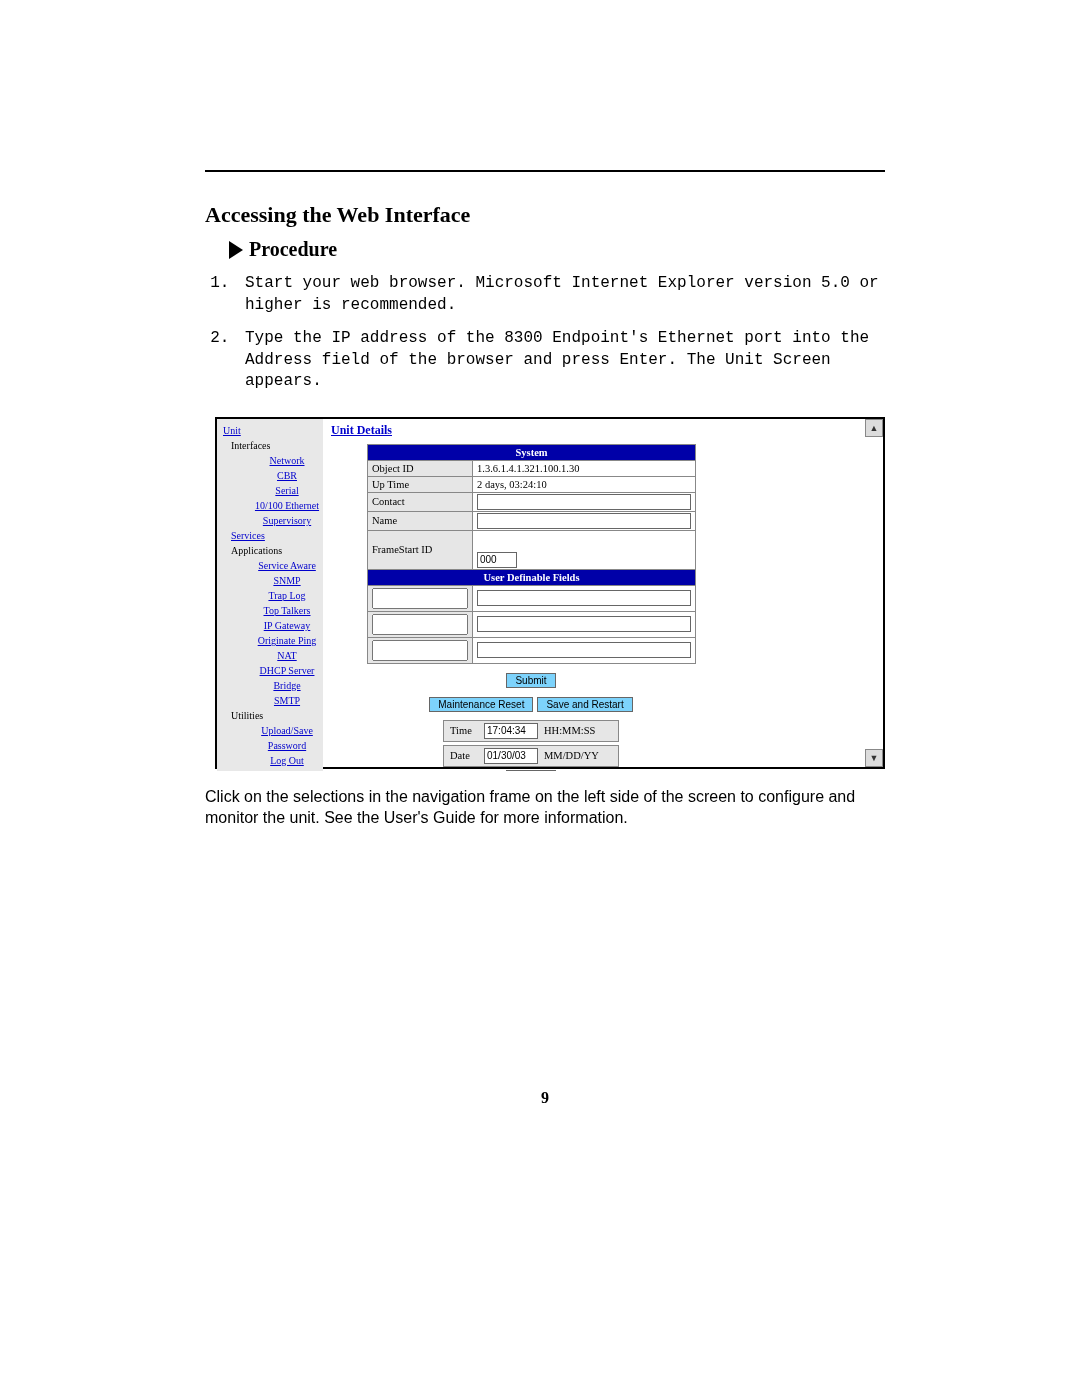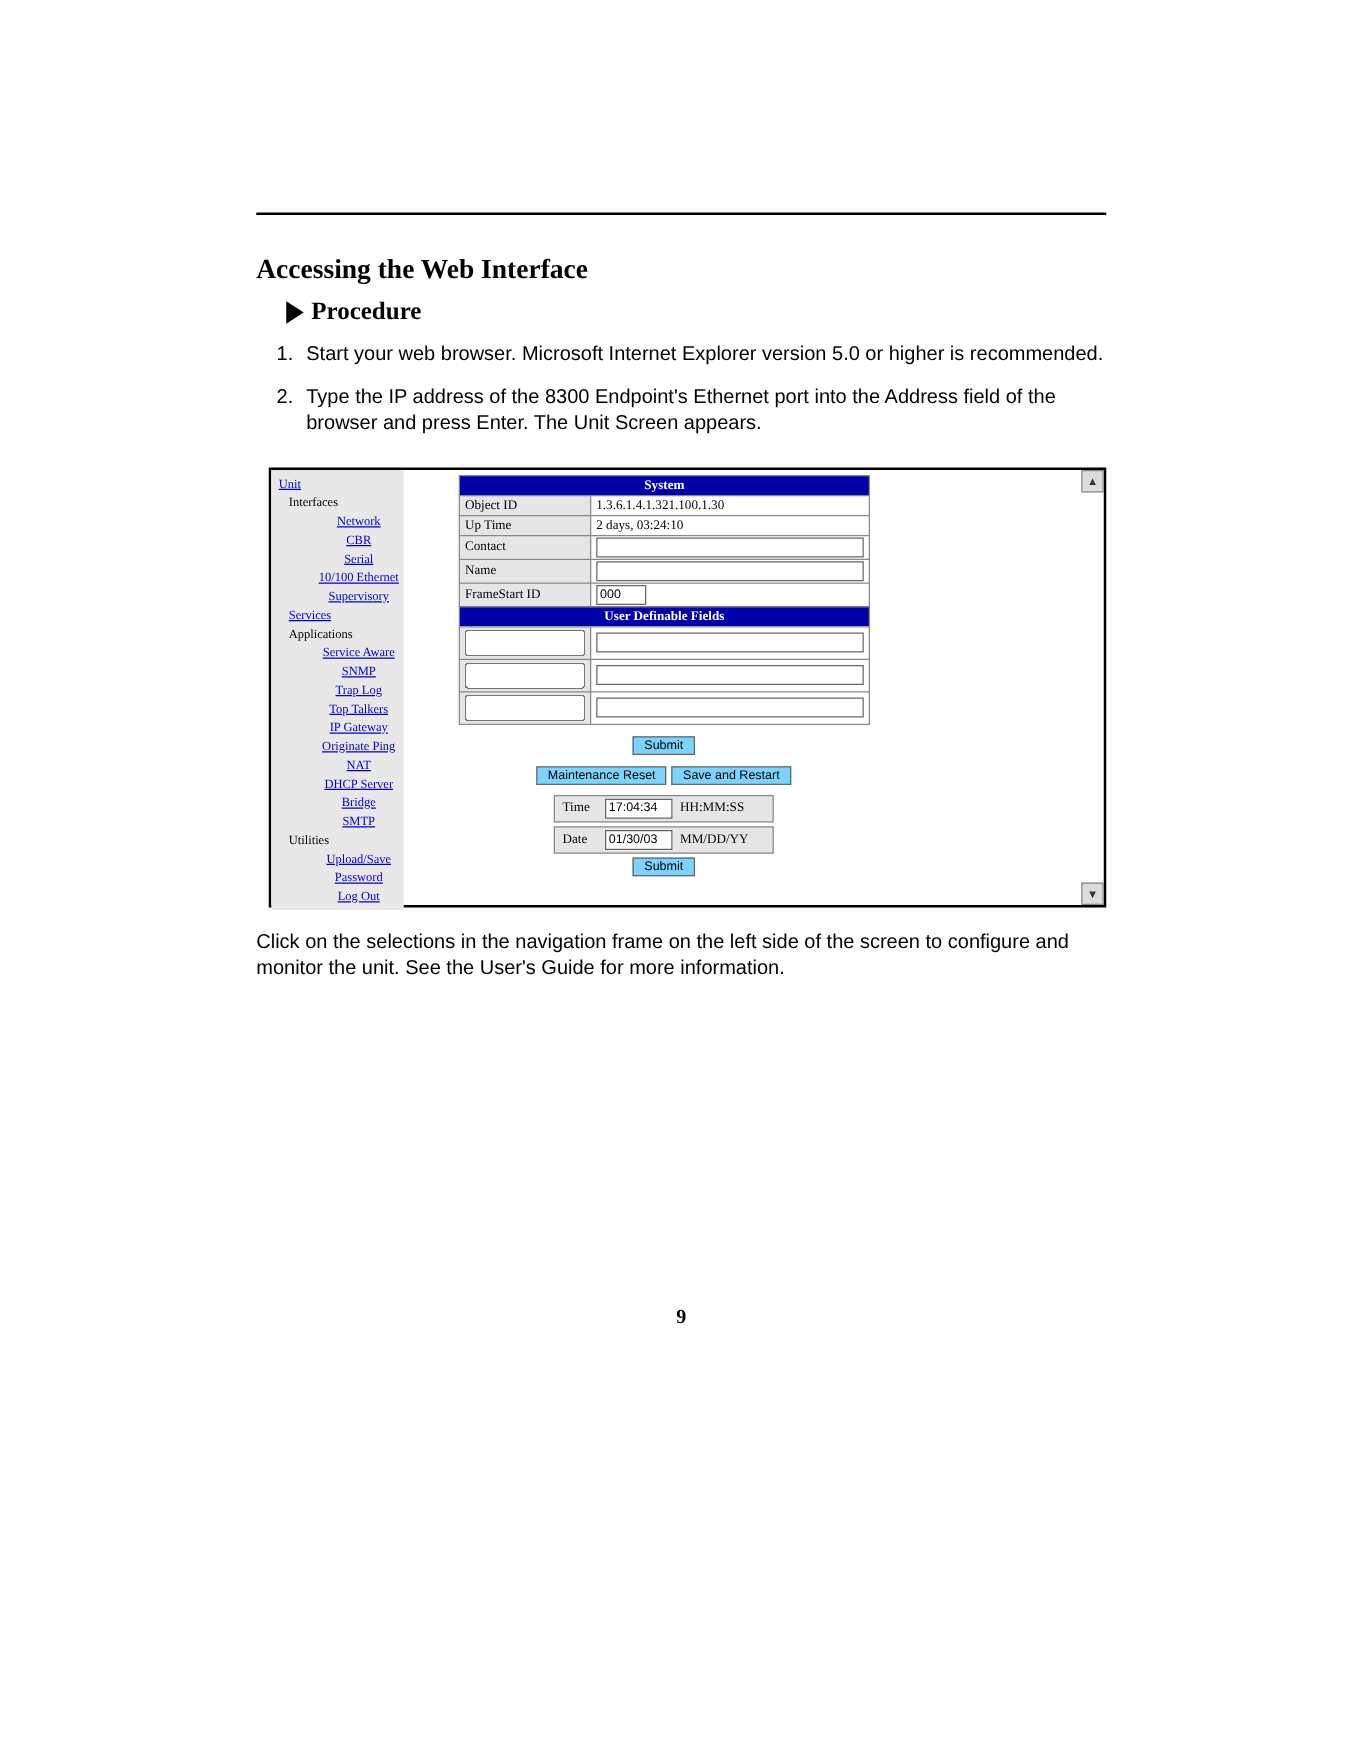--- a/index.html
+++ b/index.html
@@ -42,21 +42,21 @@
     border-bottom: 9px solid transparent;
     border-left: 14px solid #000;
   }
   .proc-title {
     font-size: 20px;
     font-weight: bold;
   }
   ol.steps {
     margin: 0 0 24px 34px;
     padding: 0;
-    font-family: Liberation Sans, sans-serif;
+    font-family: Liberation Mono, monospace;
     font-size: 16px;
     line-height: 1.35;
   }
   ol.steps li {
     margin: 0 0 12px 0;
     padding-left: 6px;
   }
 
   
   .screenshot {
@@ -136,21 +136,21 @@
     background: #ffffff;
   }
   table.unit td.val input.txt {
     width: 208px;
     height: 14px;
     font-size: 10px;
     border: 1px solid #666;
     background: #fff;
     padding: 0 2px;
   }
-  table.unit td.val input.txt.short { width: 34px; }
+  table.unit td.val input.txt.short { width: 34px; margin-top: 20px; }
   .btnrow {
     text-align: center;
     margin: 6px 0 2px 36px;
     width: 328px;
   }
   .btnrow .btn, .timebox .btn {
     display: inline-block;
     font-family: Arial, Helvetica, sans-serif;
     font-size: 10px;
     padding: 1px 8px;
@@ -253,20 +253,21 @@
         <a href="#" class="lvl3">DHCP Server</a>
         <a href="#" class="lvl3">Bridge</a>
         <a href="#" class="lvl3">SMTP</a>
         <span class="nav-head lvl2">Utilities</span>
         <a href="#" class="lvl3">Upload/Save</a>
         <a href="#" class="lvl3">Password</a>
         <a href="#" class="lvl3">Log Out</a>
       </div>
 
       <div class="content">
+        <span class="title">Unit Details</span>
 
         <table class="unit">
           <tbody>
               <tr>
                 <th class="bar" colspan="2">System</th>
               </tr>
           <tr>
             <td class="lbl">Object ID</td>
             <td class="val">1.3.6.1.4.1.321.100.1.30</td>
           </tr>

